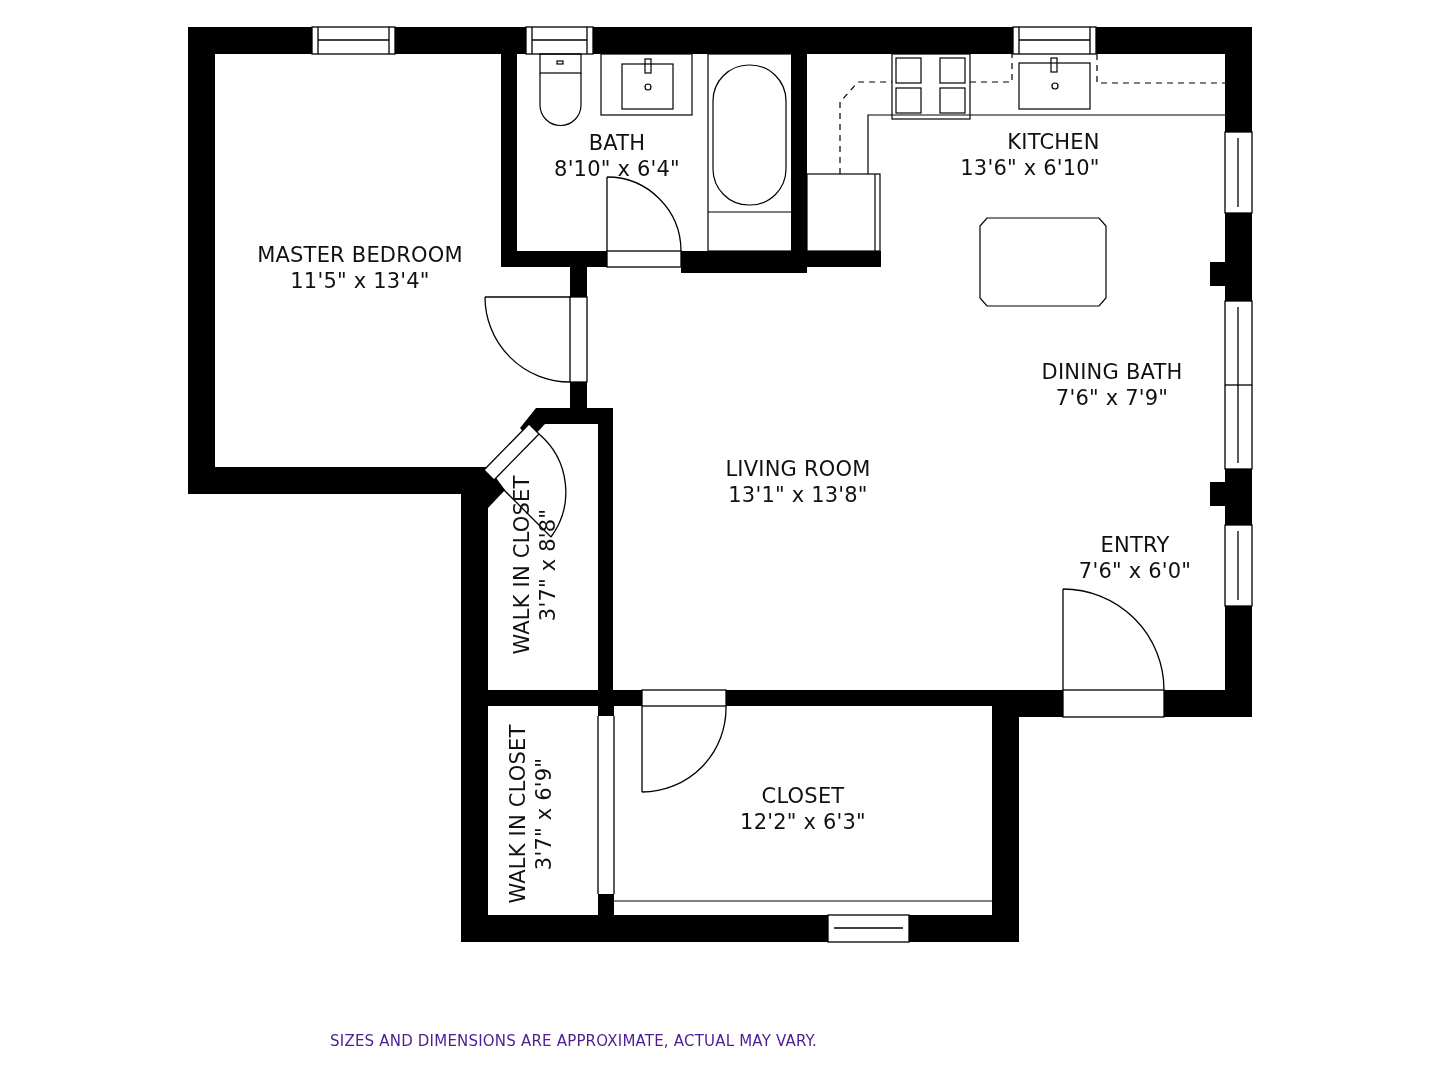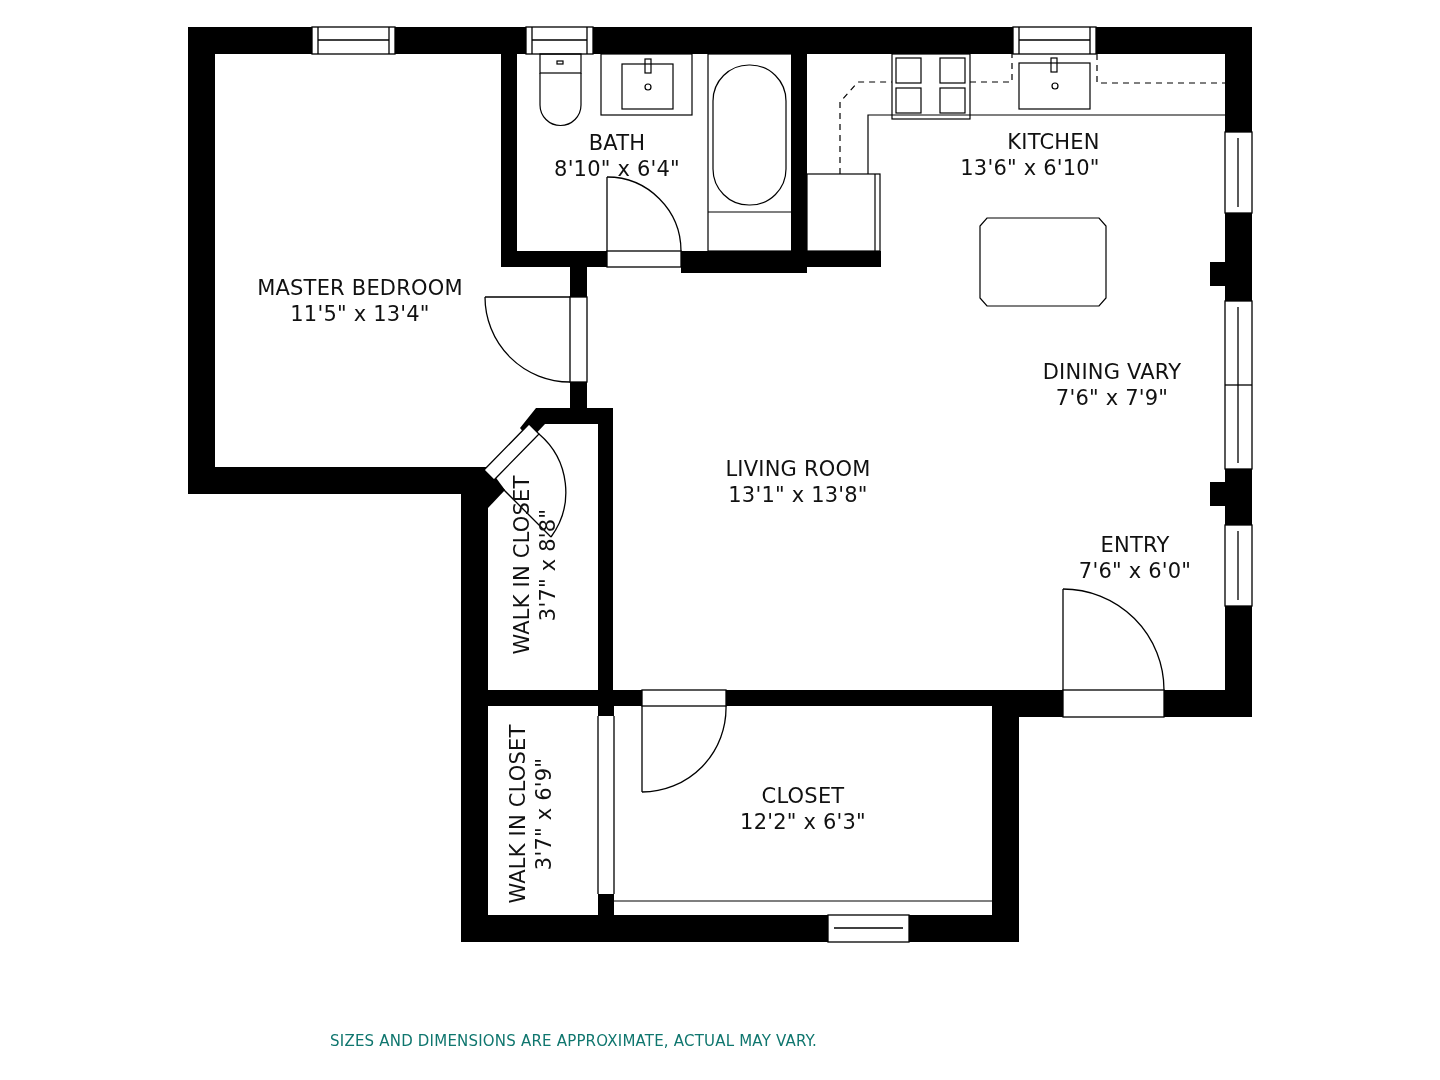--- a/index.html
+++ b/index.html
@@ -1,21 +1,21 @@
 <!DOCTYPE html>
 <html><head>
 <meta charset="utf-8">
 <style>
   html, body { margin:0; padding:0; background:#ffffff; }
   body { width:1440px; height:1080px; position:relative; overflow:hidden; font-family:"DejaVu Sans", sans-serif; }
   #plan { position:absolute; left:0; top:0; width:1440px; height:1080px; }
   .lbl { position:absolute; text-align:center; color:#111; font-size:21px; line-height:26px; white-space:nowrap; letter-spacing:0.2px; transform:translate(-50%, 0); }
   .lbl .name, .lbl .dim { display:block; }
   .vert { transform-origin:center center; }
-  .disclaimer { position:absolute; left:0; width:1147px; top:1032px; text-align:center; font-size:15px; color:#0f766e; letter-spacing:0.2px; }
+  .disclaimer { position:absolute; left:0; width:1147px; top:1032px; text-align:center; font-size:15px; color:#4c1d95; letter-spacing:0.2px; }
 </style>
 </head>
 <body>
 
 <svg id="plan" viewBox="0 0 1440 1080" xmlns="http://www.w3.org/2000/svg">
   <g fill="#000">
 
     <rect x="188" y="27" width="1064" height="27"></rect>
 
     <rect x="188" y="27" width="27" height="467"></rect>
@@ -140,34 +140,34 @@
 
     <rect x="807" y="174" width="73" height="77"></rect>
     <line x1="875" y1="174" x2="875" y2="251"></line>
 
     <polygon points="987,218 1099,218 1106,226 1106,298 1099,306 987,306 980,298 980,226"></polygon>
 
     <line x1="614" y1="901" x2="992" y2="901"></line>
   </g>
 </svg>
 
-<div class="lbl" style="left:360px; top:242px;margin-top:33px;">
+<div class="lbl" style="left:360px; top:242px;">
   <span class="name">MASTER BEDROOM</span>
   <span class="dim">11'5" x 13'4"</span>
 </div>
 <div class="lbl" style="left:617px; top:130px;">
   <span class="name">BATH</span>
   <span class="dim">8'10" x 6'4"</span>
 </div>
 <div class="lbl" style="left:1030px; top:129px;text-align:right;">
   <span class="name">KITCHEN</span>
   <span class="dim">13'6" x 6'10"</span>
 </div>
 <div class="lbl" style="left:1112px; top:359px;">
-  <span class="name">DINING VARY</span>
+  <span class="name">DINING BATH</span>
   <span class="dim">7'6" x 7'9"</span>
 </div>
 <div class="lbl" style="left:798px; top:456px;">
   <span class="name">LIVING ROOM</span>
   <span class="dim">13'1" x 13'8"</span>
 </div>
 <div class="lbl" style="left:1112px; top:532px;margin-left:23px;">
   <span class="name">ENTRY</span>
   <span class="dim">7'6" x 6'0"</span>
 </div>

